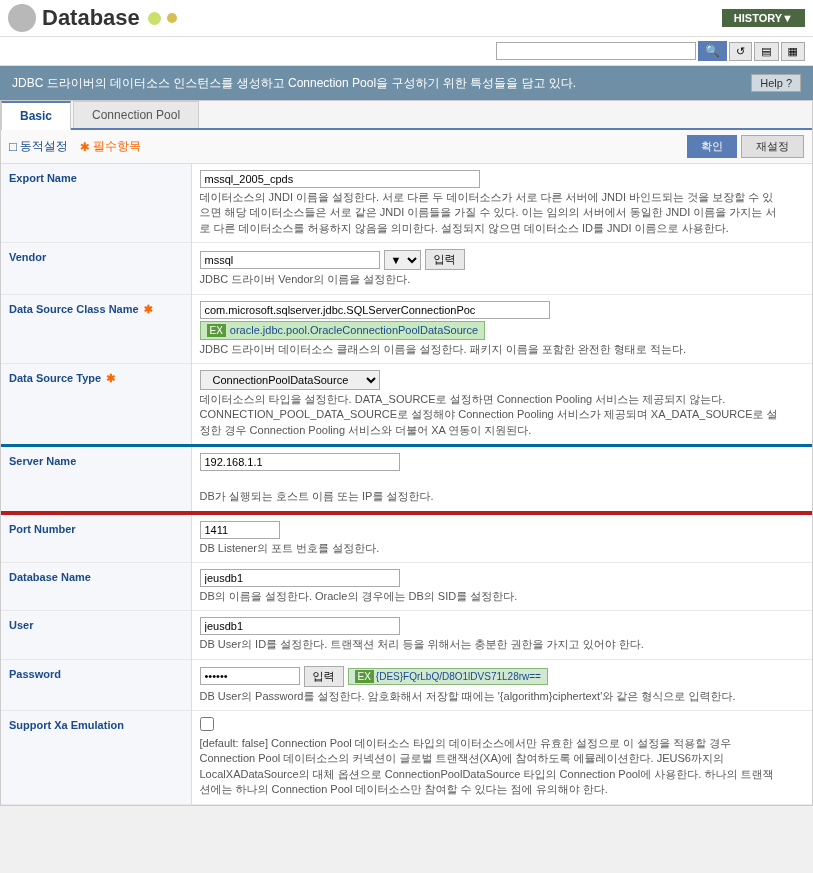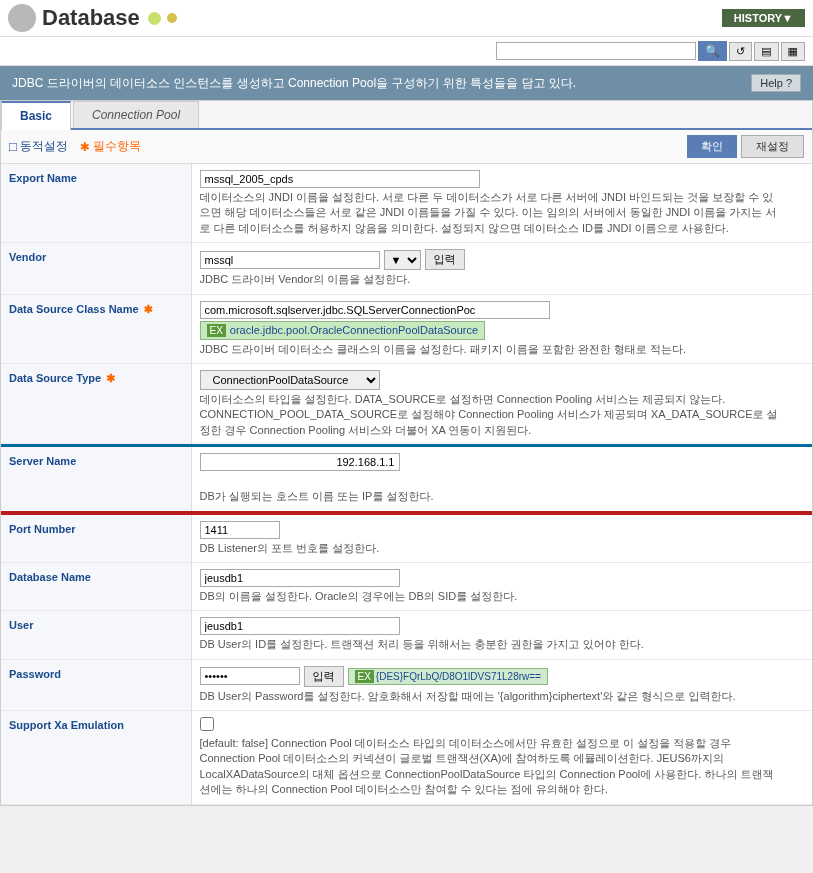--- a/index.html
+++ b/index.html
@@ -33,21 +33,21 @@
   <span style="font-size:12px;">JDBC 드라이버의 데이터소스 인스턴스를 생성하고 Connection Pool을 구성하기 위한 특성들을 담고 있다.</span>
   <button style="background:#d0d8e0;color:#333;border:1px solid #aaa;padding:2px 8px;font-size:11px;cursor:pointer;margin-left:12px;white-space:nowrap;text-align:center;">Help ?</button>
 </div>
 
 <div style="background:#fff;border:1px solid #ccc;margin:0;">
 
   <div style="display:flex;border-bottom:2px solid #5a7db5;background:#f5f5f5;">
     <div style="padding:6px 18px;cursor:pointer;font-size:12px;border:1px solid #ccc;border-bottom:none;background:#fff;color:#1a4a8c;font-weight:bold;border-top:2px solid #5a7db5;margin-bottom:-2px;">
       <span>Basic</span>
     </div>
-    <div style="padding:6px 18px;cursor:pointer;font-size:12px;border:1px solid #ccc;border-bottom:none;background:#e8e8e8;color:#555;margin-left:2px;font-style:italic;">
+    <div style="padding:6px 18px;cursor:pointer;font-size:12px;border:1px solid #ccc;border-bottom:none;background:#e8e8e8;color:#555;margin-left:2px;">
       <span>Connection Pool</span>
     </div>
   </div>
 
   <div style="display:flex;align-items:center;justify-content:space-between;padding:5px 8px;border-bottom:1px solid #ddd;background:#f9f9f9;">
     <div style="display:flex;align-items:center;gap:12px;font-size:12px;">
       <span style="color:#1a4a8c;display:flex;align-items:center;gap:3px;">
         <span style="color:#1a4a8c;font-size:13px;">□</span>
         <span>동적설정</span>
       </span>
@@ -120,21 +120,21 @@
         </div>
         <div style="font-size:11px;color:#555;margin-top:2px;line-height:1.4;max-width:580px;">데이터소스의 타입을 설정한다. DATA_SOURCE로 설정하면 Connection Pooling 서비스는 제공되지 않는다. CONNECTION_POOL_DATA_SOURCE로 설정해야 Connection Pooling 서비스가 제공되며 XA_DATA_SOURCE로 설정한 경우 Connection Pooling 서비스와 더불어 XA 연동이 지원된다.</div>
       </td>
     </tr>
 
     <tr style="border-bottom:4px solid #b91c1c;border-radius:24px;">
       <td style="width:190px;padding:8px;background:#f5f7fa;color:#1a4a8c;font-weight:bold;font-size:11px;vertical-align:top;border-right:1px solid #ddd;">
         <span>Server Name</span>
       </td>
       <td style="padding:6px 8px;vertical-align:top;">
-        <input type="text" style="border: 1px solid rgb(170, 170, 170); padding: 2px 4px; font-size: 11px; width: 200px; text-align: right;" value="192.168.1.1">
+        <input type="text" style="border: 1px solid rgb(170, 170, 170); padding: 2px 4px; font-size: 11px; width: 200px;" value="192.168.1.1">
         <div style="font-size:11px;color:#555;margin-top:18px;line-height:1.4;">DB가 실행되는 호스트 이름 또는 IP를 설정한다.</div>
       </td>
     </tr>
 
     <tr style="border-bottom:1px solid #e8e8e8;">
       <td style="width:190px;padding:8px;background:#f5f7fa;color:#1a4a8c;font-weight:bold;font-size:11px;vertical-align:top;border-right:1px solid #ddd;">
         <span>Port Number</span>
       </td>
       <td style="padding:6px 8px;vertical-align:top;">
         <input type="text" style="border: 1px solid rgb(170, 170, 170); padding: 2px 4px; font-size: 11px; width: 80px;" value="1411">

